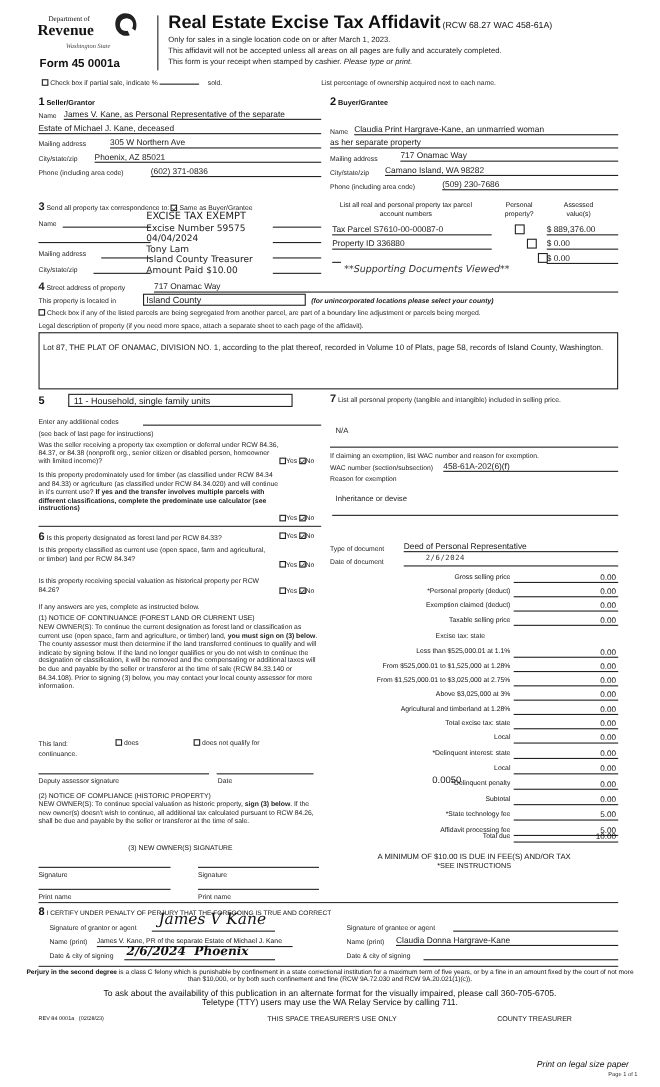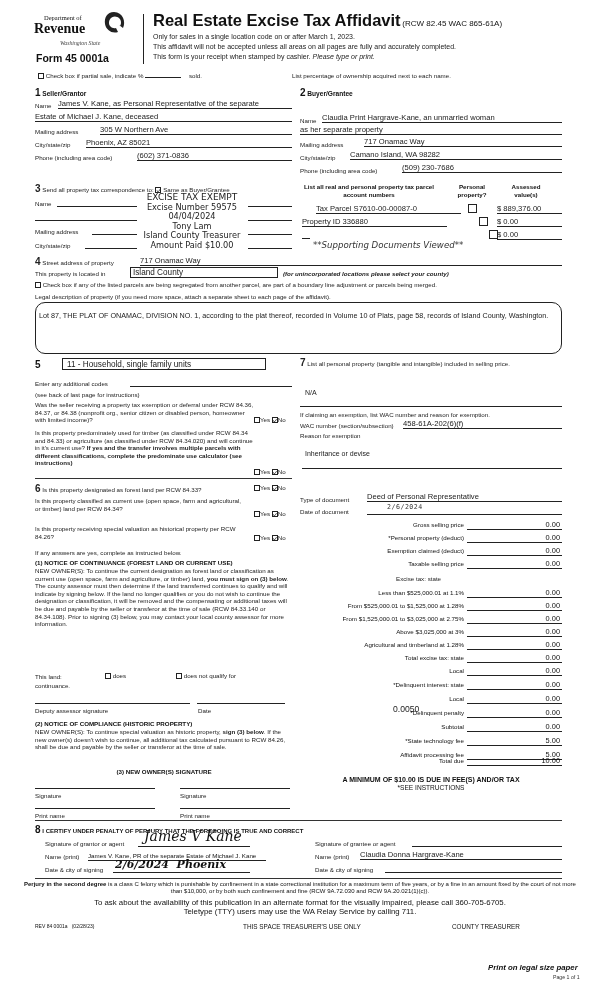--- a/index.html
+++ b/index.html
@@ -6,23 +6,23 @@
   body { width: 600px; height: 988px; background: #fff; font-family: "Liberation Sans", sans-serif; color: #111; position: relative; overflow: hidden; font-size: 6.2px; }
   .abs { position: absolute; }
   .hw { font-family: "Liberation Sans", sans-serif; font-size: 7.6px; color: #1a1a1a; }
   .ul { border-bottom: 0.8px solid #222; }
   .lbl { font-size: 6.2px; color: #222; white-space: nowrap; }
   .chk { display: inline-block; width: 6px; height: 6px; border: 0.8px solid #222; vertical-align: middle; position: relative; background: #fff; }
   .chk.on::after { content: ""; position: absolute; left: 0; top: 0; width: 100%; height: 100%; background: #222; clip-path: polygon(15% 50%, 40% 78%, 88% 15%, 100% 28%, 40% 100%, 0% 62%); }
   .sec { font-weight: bold; font-size: 10px; }
   .sech { font-weight: bold; font-size: 6.6px; }
   .boxed { border: 0.9px solid #222; }
-  .stamp { font-family: "DejaVu Sans", sans-serif; font-size: 8.2px; text-align: center; line-height: 9.6px; color: #222; }
+  .stamp { font-family: "DejaVu Sans", sans-serif; font-size: 8.2px; text-align: left; line-height: 9.6px; color: #222; }
   .center { text-align: center; }
-  .b { font-weight: bold; }
+  .b { font-weight: normal; }
   .para { font-size: 6.2px; line-height: 7.6px; color: #222; }
   .sig { font-family: "DejaVu Serif", serif; font-style: italic; font-size: 12px; color: #111; }
   .fee-row { position: absolute; left: 300px; width: 262px; height: 11px; }
   .fee-label { position: absolute; right: 98px; top: 1px; font-size: 6.2px; white-space: nowrap; }
   .fee-line { position: absolute; right: 0; width: 95px; top: 9px; border-bottom: 0.8px solid #222; }
   .fee-val { position: absolute; right: 2px; top: 0px; font-size: 7.4px; }
 </style>
 </head>
 <body>
 
@@ -35,21 +35,21 @@
   <svg class="abs" style="left:72px;top:0px;" width="24" height="26" viewBox="0 0 24 26">
     <path d="M12 2 C5 2 2 8 3 14 C4 20 10 24 16 22 L14 18 C10 19 7 16 7 13 C7 9 10 6 14 7 C18 8 19 12 17 15 L21 18 C24 12 21 2 12 2 Z" fill="#222"></path>
     <path d="M11 12 C11 10 13 9 15 10 C16 11 16 13 15 14 L18 16 C20 13 19 8 15 7 C11 6 8 9 9 13 Z" fill="#fff"></path>
   </svg>
   <div class="abs" style="left:30px;top:30px;font-family:'Liberation Serif',serif;font-style:italic;font-size:5.8px;color:#444;">Washington State</div>
 </div>
 <div class="abs" style="left:36px;top:52px;font-weight:bold;font-size:10.5px;">Form 45 0001a</div>
 <div class="abs" style="left:143px;top:14px;width:0;height:50px;border-left:0.9px solid #222;"></div>
 <div class="abs" style="left:153px;top:11px;white-space:nowrap;">
   <span style="font-weight:bold;font-size:16.5px;">Real Estate Excise Tax Affidavit</span>
-  <span style="font-size:8px;">(RCW 82.45 WAC 865-61A)</span>
+  <span style="font-size:8px;">(RCW 68.27 WAC 458-61A)</span>
 </div>
 <div class="abs para" style="left:153px;top:33px;font-size:7px;">Only for sales in a single location code on or after March 1, 2023.</div>
 <div class="abs para" style="left:153px;top:43px;font-size:7px;">This affidavit will not be accepted unless all areas on all pages are fully and accurately completed.</div>
 <div class="abs para" style="left:153px;top:53px;font-size:7px;white-space:nowrap;">
   <span>This form is your receipt when stamped by cashier.</span>
   <i>Please type or print.</i>
 </div>
 
 <div class="abs lbl" style="left:38px;top:72px;">
   <span class="chk"></span>
@@ -116,21 +116,21 @@
   <div>Tony Lam</div>
   <div>Island County Treasurer</div>
   <div>Amount Paid $10.00</div>
 </div>
 
 
 <div class="abs b center" style="left:304px;top:183px;width:130px;font-size:6.2px;line-height:7.6px;">List all real and personal property tax parcel account numbers</div>
 <div class="abs b center" style="left:452px;top:183px;width:40px;font-size:6.2px;line-height:7.6px;">Personal property?</div>
 <div class="abs b center" style="left:505px;top:183px;width:42px;font-size:6.2px;line-height:7.6px;">Assessed value(s)</div>
 
-<div class="abs hw ul" style="left:316px;top:204px;width:145px;height:10px;">Tax Parcel S7610-00-00087-0</div>
+<div class="abs hw ul" style="left:302px;top:204px;width:145px;height:10px;">Tax Parcel S7610-00-00087-0</div>
 <span class="abs chk" style="left:468px;top:204px;width:9px;height:9px;"></span>
 <div class="abs hw ul" style="left:497px;top:204px;width:65px;height:10px;">$ 889,376.00</div>
 
 <div class="abs hw ul" style="left:302px;top:217px;width:145px;height:10px;">Property ID 336880</div>
 <span class="abs chk" style="left:468px;top:217px;width:9px;height:9px;"></span>
 <div class="abs hw ul" style="left:497px;top:217px;width:65px;height:10px;">$ 0.00</div>
 
 <div class="abs ul" style="left:302px;top:238px;width:8px;"></div>
 <span class="abs chk" style="left:468px;top:230px;width:9px;height:9px;"></span>
 <div class="abs hw ul" style="left:497px;top:230px;width:65px;height:10px;">$ 0.00</div>
@@ -143,21 +143,21 @@
 </div>
 <div class="abs hw ul" style="left:140px;top:256px;width:422px;height:10px;">717 Onamac Way</div>
 <div class="abs lbl" style="left:35px;top:270px;">This property is located in</div>
 <div class="abs hw boxed" style="left:130px;top:267px;width:148px;height:11px;padding-left:2px;line-height:10px;font-size:8.2px;">Island County</div>
 <div class="abs lbl" style="left:283px;top:270px;font-weight:bold;font-style:italic;">(for unincorporated locations please select your county)</div>
 <div class="abs lbl" style="left:35px;top:281px;">
   <span class="chk"></span>
   <span>Check box if any of the listed parcels are being segregated from another parcel, are part of a boundary line adjustment or parcels being merged.</span>
 </div>
 <div class="abs lbl" style="left:35px;top:293px;">Legal description of property (if you need more space, attach a separate sheet to each page of the affidavit).</div>
-<div class="abs boxed" style="left:35px;top:302px;width:527px;height:52px;padding:7px 3px;border-radius:10px;">
+<div class="abs boxed" style="left:35px;top:302px;width:527px;height:52px;padding:7px 3px;">
   <div class="hw" style="font-size:7.2px;line-height:12px;">Lot 87, THE PLAT OF ONAMAC, DIVISION NO. 1, according to the plat thereof, recorded in Volume 10 of Plats, page 58, records of Island County, Washington.</div>
 </div>
 
 
 <div class="abs sec" style="left:35px;top:359px;">5</div>
 <div class="abs hw boxed" style="left:62px;top:358px;width:204px;height:12px;padding-left:4px;line-height:11px;font-size:8.2px;">11 - Household, single family units</div>
 <div class="abs lbl" style="left:35px;top:380px;">Enter any additional codes</div>
 <div class="abs ul" style="left:130px;top:386px;width:162px;"></div>
 <div class="abs lbl" style="left:35px;top:391px;">(see back of last page for instructions)</div>
 <div class="abs para" style="left:35px;top:401px;width:220px;">Was the seller receiving a property tax exemption or deferral under RCW 84.36, 84.37, or 84.38 (nonprofit org., senior citizen or disabled person, homeowner with limited income)?</div>

